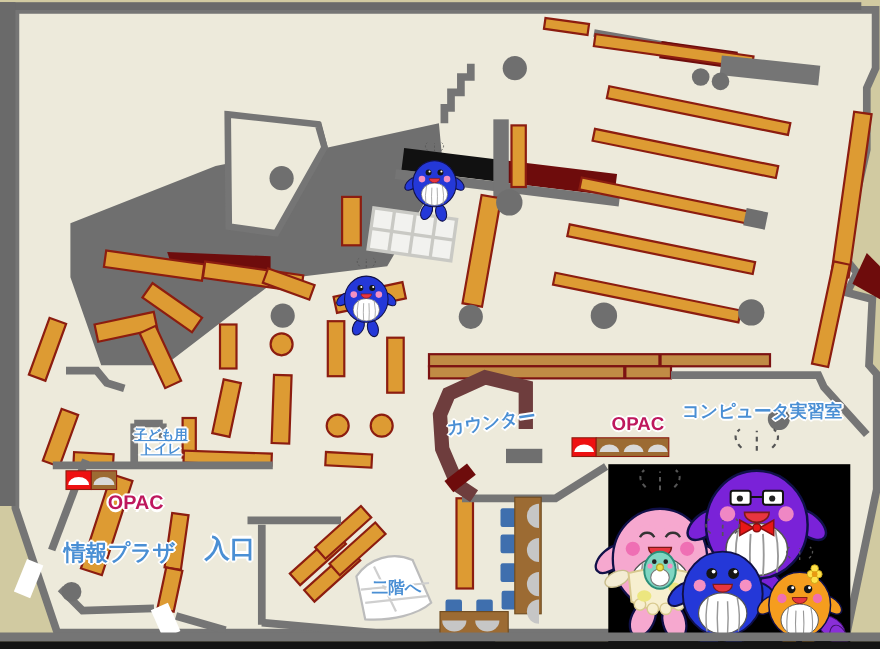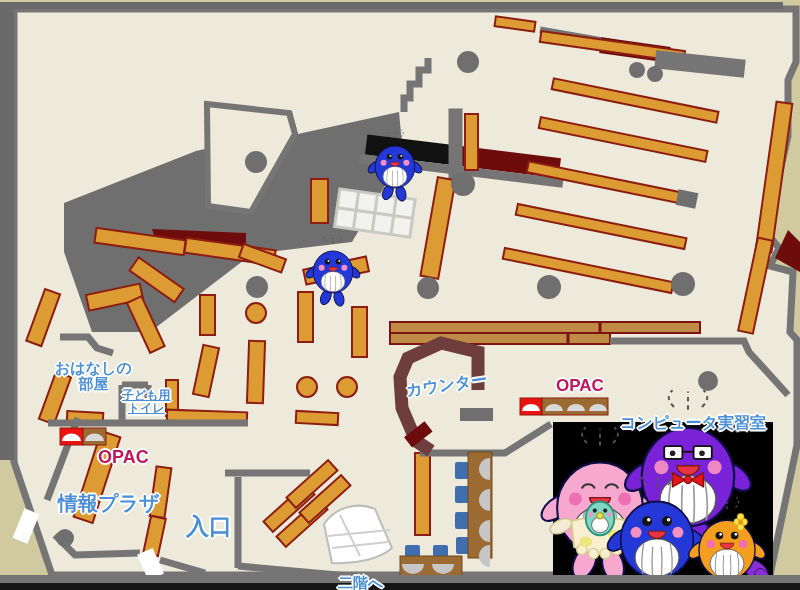--- a/index.html
+++ b/index.html
@@ -273,28 +273,24 @@
       <circle cx="16" cy="-39" r="4" fill="#ffe24a" stroke="#c9a416"></circle>
           <circle cx="16" cy="-27" r="4" fill="#ffe24a" stroke="#c9a416"></circle>
       <circle cx="16" cy="-33" r="3" fill="#e89a12"></circle>
     </g>
   </g>
 
   <rect x="0" y="575" width="800" height="8" fill="#757575"></rect>
   <rect x="0" y="583" width="800" height="7" fill="#141414"></rect>
 </svg>
 
-<div class="lbl" style="left:55px;top:360px;font-size:15px;">
-  <span>おはなしの</span>
-  <span class="l2">部屋</span>
-</div>
 <div class="lbl" style="left:122px;top:389px;font-size:12px;text-decoration:underline;">
   <span>子ども用</span>
   <span class="l2">トイレ</span>
 </div>
 <div class="lbl red" style="left:50px;top:448px;font-size:18px;">OPAC</div>
 <div class="lbl" style="left:58px;top:493px;font-size:20px;">情報プラザ</div>
-<div class="lbl" style="left:186px;top:514px;font-size:23px;">入口</div>
-<div class="lbl" style="left:338px;top:527px;font-size:15px;margin-top:48px;">二階へ</div>
+<div class="lbl" style="left:186px;top:486px;font-size:23px;">入口</div>
+<div class="lbl" style="left:338px;top:527px;font-size:15px;">二階へ</div>
 <div class="lbl" style="left:406px;top:377px;font-size:16px;transform:rotate(-8deg);">カウンター</div>
 <div class="lbl red" style="left:508px;top:377px;font-size:17px;">OPAC</div>
-<div class="lbl" style="left:620px;top:367px;font-size:16px;margin-top:48px;">コンピュータ実習室</div>
+<div class="lbl" style="left:620px;top:367px;font-size:16px;">コンピュータ実習室</div>
 </div>
 
 </body></html>

